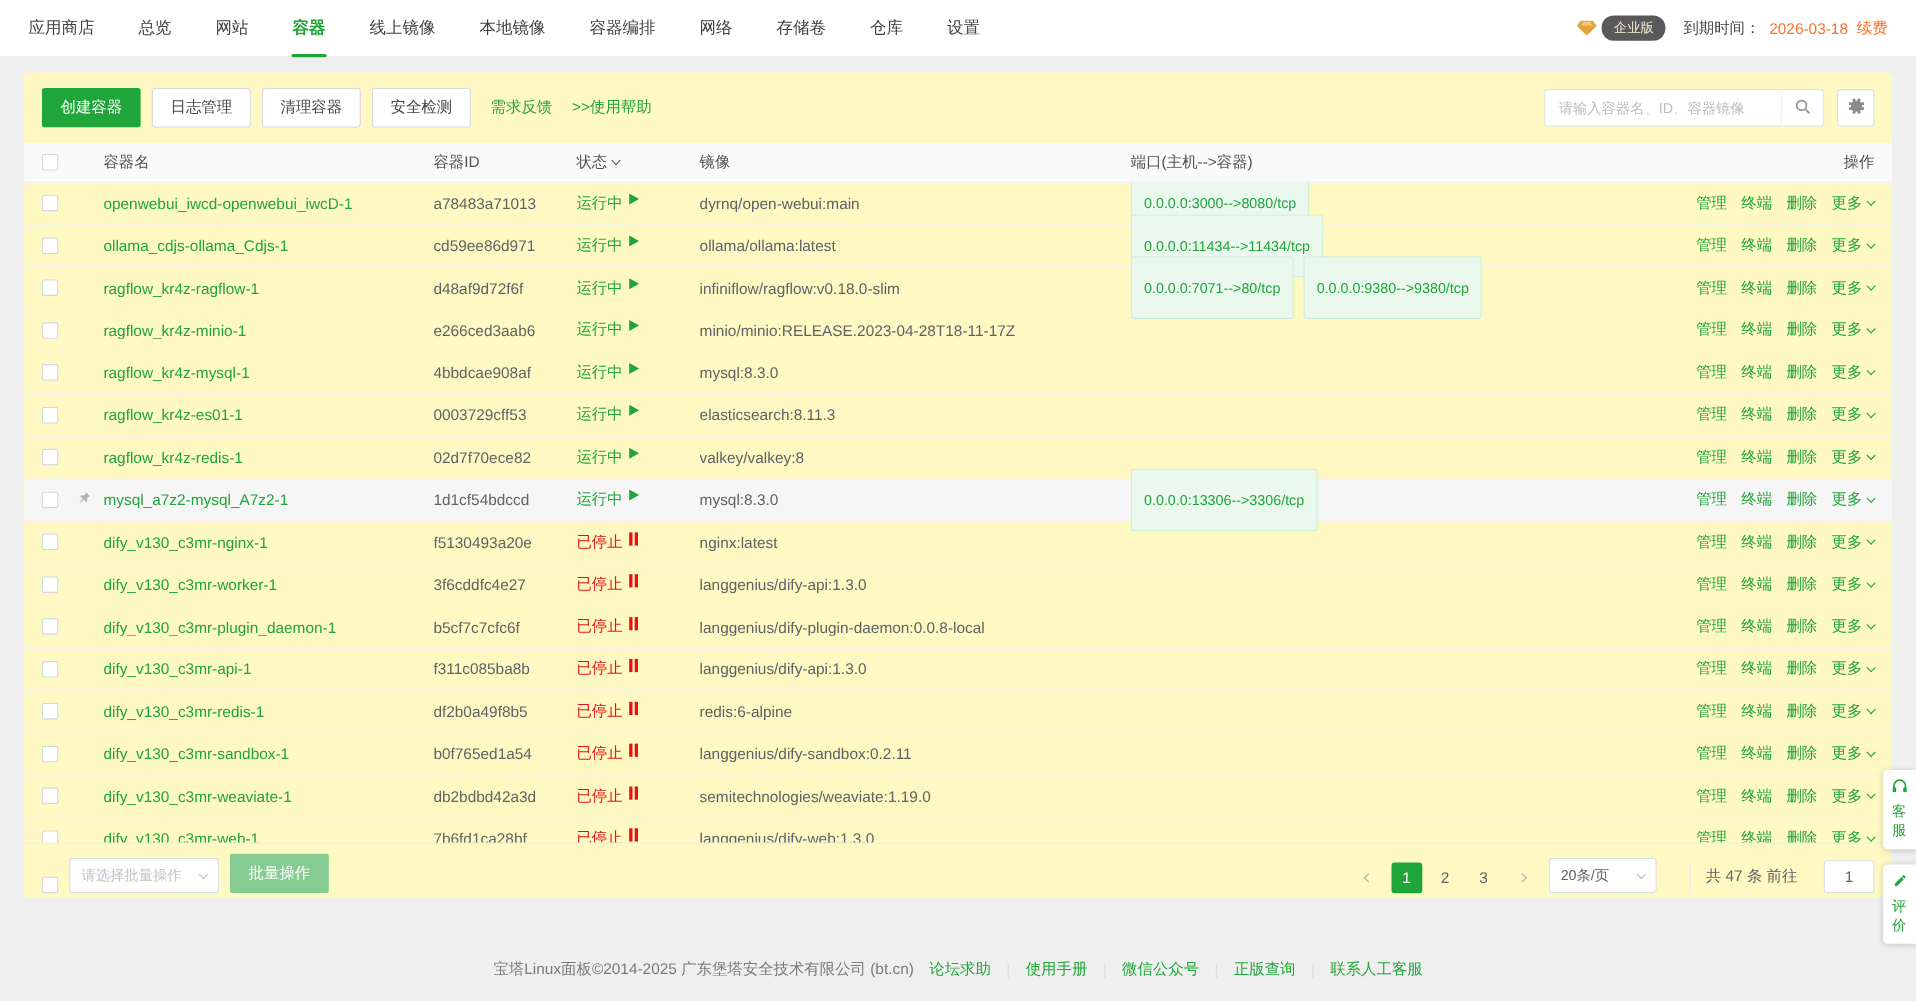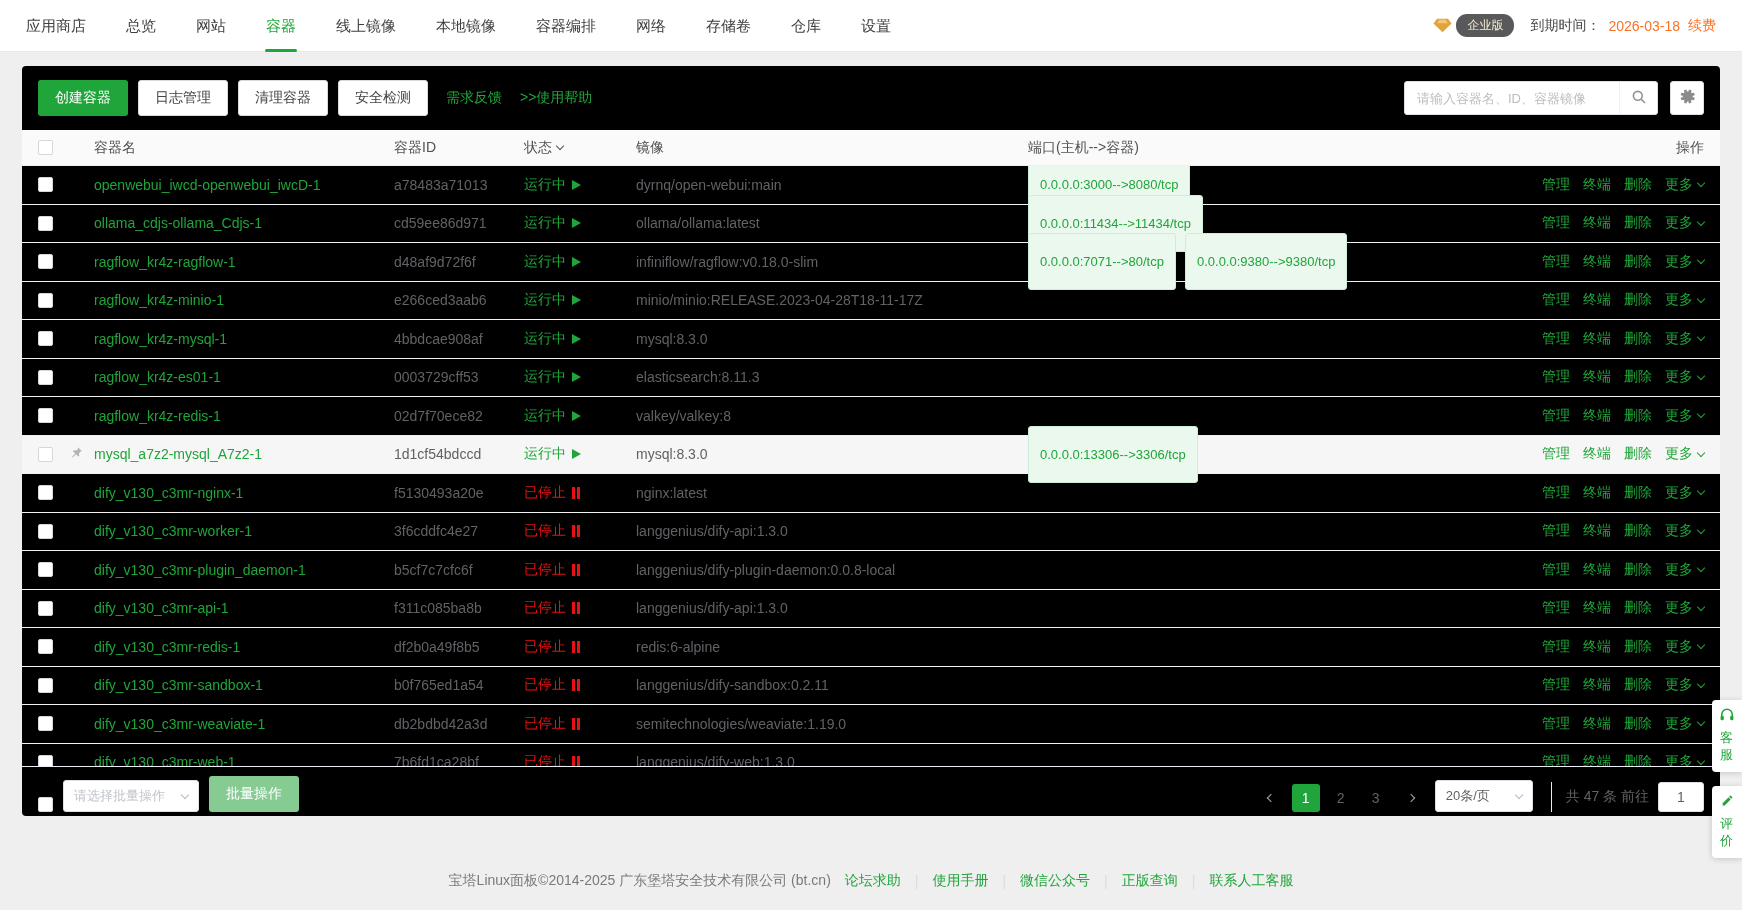--- a/index.html
+++ b/index.html
@@ -4,31 +4,31 @@
 <style>
   *{margin:0;padding:0;box-sizing:border-box}
   html,body{width:1742px;height:910px}
   body{background:#efefef;font-family:"Liberation Sans","DejaVu Sans",sans-serif;overflow:hidden;position:relative}
   a{text-decoration:none;cursor:pointer}
 
   
   .topbar{height:52px;background:#fff;display:flex;align-items:center;padding:0 26px;border-bottom:1px solid #e9e9e9}
   .nav{display:flex;align-items:center;gap:40px;height:100%}
   .nav-item{font-size:15px;color:#404040;position:relative;height:52px;line-height:52px;white-space:nowrap}
-  .nav-item.active{color:#20a53a;font-weight:normal}
+  .nav-item.active{color:#20a53a;font-weight:bold}
   .nav-item.active::after{content:"";position:absolute;left:50%;transform:translateX(-50%);bottom:0;width:32px;height:3px;background:#20a53a;border-radius:2px}
   .vip{margin-left:auto;display:flex;align-items:center;gap:8px;font-size:14px}
   .gem{display:flex;align-items:center;margin-right:-4px}
   .vip-badge{background:#59595b;color:#f7edd2;font-size:12px;padding:3px 11px;border-radius:11px;margin-right:8px}
   .expiry-label{color:#454545}
   .expiry-date{color:#fc7226;font-weight:normal}
   .renew{color:#fc7226}
 
   
-  .card{margin:14px 22px 0;background:#000000;border-radius:4px}
+  .card{margin:14px 22px 0;background:#fef9c3;border-radius:4px}
   .toolbar{display:flex;align-items:center;padding:14px 16px;gap:10px}
   .btn{font-size:14px;border-radius:3px;cursor:pointer;border:1px solid transparent;padding:8px 16px;font-family:inherit;white-space:nowrap}
   .btn.green{background:#20a53a;color:#fff}
   .btn.soft{background:#85cb92;color:#fff}
   .btn.plain{background:#fff;border-color:#d9d9d9;color:#454545}
   .tlink{color:#20a53a;font-size:14px;margin-left:8px;white-space:nowrap}
   .spacer{flex:1}
   .searchbox{display:flex;align-items:flex-start;border:1px solid #dcdfe6;border-radius:3px;height:34px;overflow:hidden;background:#fff}
   .searchbox input{border:none;outline:none;width:214px;height:100%;padding:0 12px;font-size:13px;color:#333;font-family:inherit}
   .searchbox input::placeholder{color:#bdbdbd}
@@ -39,21 +39,21 @@
   .thead,.trow{display:grid;grid-template-columns:48px 24px 300px 130px 112px 392px 1fr 190px;align-items:center;padding-right:16px}
   .thead{height:36px;background:#fafafa;color:#515151;font-size:14px;border-bottom:1px solid #ebeef5}
   .tbody{height:600px;overflow:hidden}
   .trow{height:38.5px;border-bottom:1px solid #f2f2f2;font-size:14px;color:#606266}
   .trow.pinned{background:#f6f6f6}
   .col-check{padding-left:16px;display:flex;align-items:center}
   .checkbox{width:15px;height:15px;border:1px solid #d4d7dc;border-radius:2px;background:#fff;display:inline-block;cursor:pointer}
   .col-pin{display:flex;align-items:center}
   .cname{color:#20a53a;white-space:nowrap;overflow:hidden;text-overflow:ellipsis;display:block;padding-right:10px}
   .col-id,.col-image{white-space:nowrap;overflow:hidden;text-overflow:ellipsis}
-  .status{display:flex;align-items:center}
+  .status{display:flex;}
   .status.running{color:#20a53a}
   .status.stopped{color:#e81212}
   .sicon{display:inline-block}
   .ic-play{width:0;height:0;border-left:9px solid #20a53a;border-top:5.5px solid transparent;border-bottom:5.5px solid transparent;margin-left:6px}
   .ic-pause{width:8px;height:12px;border-left:3px solid #e81212;border-right:3px solid #e81212;margin-left:6px}
   .ports{display:flex;gap:9px;overflow:hidden}
   .port-badge{background:#eaf8ee;border:1px solid #cdeed6;color:#20a53a;font-size:13px;padding:20px 11px;border-radius:3px;white-space:nowrap}
   .actions{display:flex;justify-content:flex-end;gap:13px}
   .actions a{color:#20a53a;white-space:nowrap;display:flex;align-items:center}
   .chev{display:inline-block;width:6px;height:6px;border-right:1.5px solid currentColor;border-bottom:1.5px solid currentColor;transform:rotate(45deg);margin-left:5px;margin-top:-3px}
@@ -64,21 +64,21 @@
 
   
   .batchbar{display:flex;align-items:flex-end;height:50px;padding:4px 16px;border-top:1px solid #ebeef5;gap:10px}
   .select{display:flex;align-items:center;justify-content:space-between;border:1px solid #dcdfe6;border-radius:3px;height:32px;padding:0 10px;background:#fff;cursor:pointer;font-size:13px;color:#bfc3c9;width:136px}
   .select .chev{color:#b6b9bf}
   .select.pagesize{width:98px;color:#606266}
   .pager{display:flex;align-items:center;gap:7px;margin-left:auto}
   .pg{min-width:28px;height:28px;display:flex;align-items:center;justify-content:center;border-radius:3px;font-size:14px;color:#606266;cursor:pointer}
   .pg.active{background:#20a53a;color:#fff}
   .pg.prev,.pg.next{color:#a8abb2}
-  .total-group{display:flex;align-items:center;gap:9px;font-size:14px;color:#606266;border-left:1px solid #ebebeb;padding-left:14px;margin-left:8px}
+  .total-group{display:flex;align-items:center;gap:24px;font-size:14px;color:#606266;border-left:1px solid #ebebeb;padding-left:14px;margin-left:20px}
   .goto{width:46px;height:30px;border:1px solid #dcdfe6;border-radius:3px;text-align:center;font-size:14px;color:#606266;outline:none;font-family:inherit}
 
   
   .footer{margin-top:56px;display:flex;justify-content:center;align-items:center;gap:14px;font-size:14px;color:#7a7a7a}
   .flink{color:#20a53a}
   .fsep{color:#ddd}
 
   
   .float-widget{position:fixed;right:0;width:30px;background:#fff;border-radius:4px 0 0 4px;box-shadow:0 1px 6px rgba(0,0,0,.18);display:flex;flex-direction:column;align-items:center;padding:8px 0;gap:4px;color:#20a53a;font-size:13px;cursor:pointer;line-height:1.3}
   .float-widget.service{top:700px}

